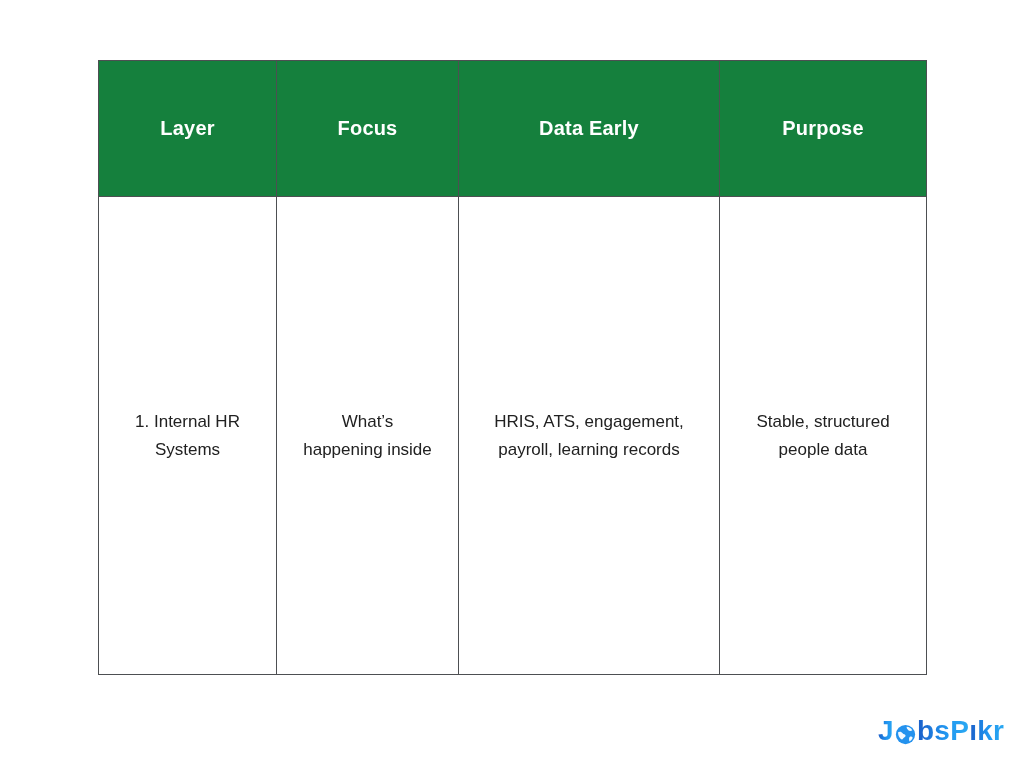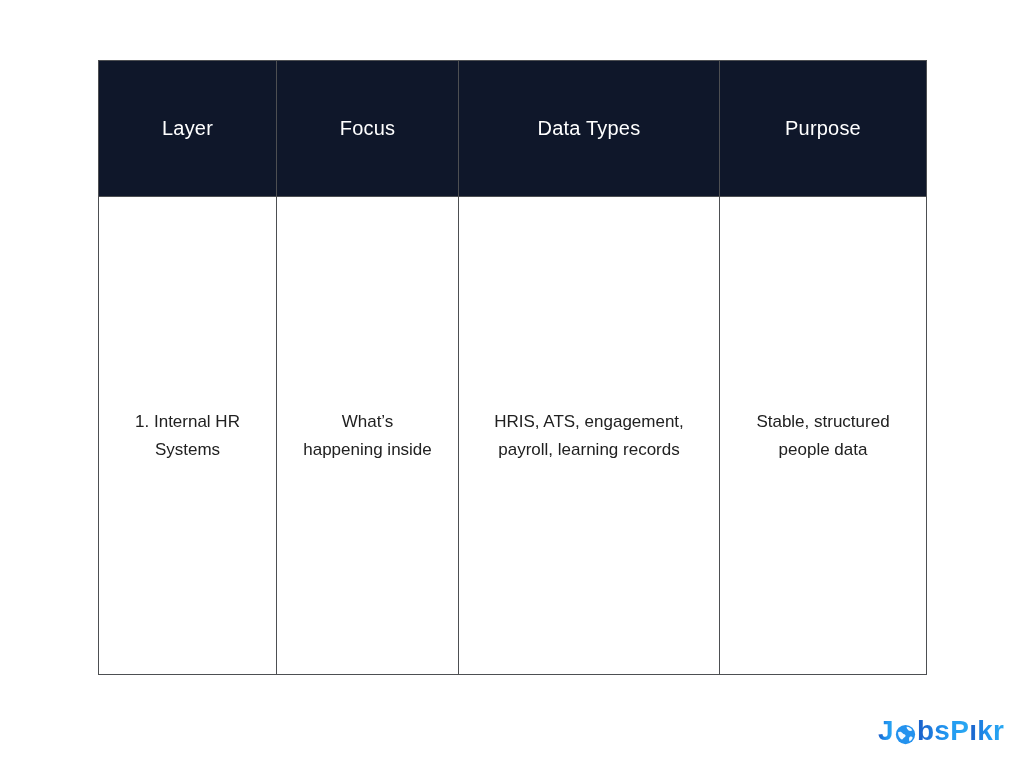--- a/index.html
+++ b/index.html
@@ -26,24 +26,24 @@
   table.layers col.c3 { width: 261px; }
   table.layers col.c4 { width: 207px; }
   table.layers th, table.layers td {
     border: 1px solid #4d4f52;
     text-align: center;
     vertical-align: middle;
   }
   table.layers thead tr { height: 136px; }
   table.layers tbody tr { height: 159.6px; }
   table.layers th {
-    background: #0f172a;
+    background: #15803d;
     color: #ffffff;
     font-size: 20px;
-    font-weight: normal;
+    font-weight: bold;
     letter-spacing: 0.2px;
   }
   table.layers td {
     color: #212121;
     font-size: 17px;
     line-height: 1.6;
     white-space: pre-line;
     padding: 4px 6px;
     background: #ffffff;
   }
@@ -79,21 +79,21 @@
     <colgroup>
       <col class="c1">
         <col class="c2">
         <col class="c3">
         <col class="c4">
     </colgroup>
     <thead>
       <tr>
         <th>Layer</th>
         <th>Focus</th>
-        <th>Data Types</th>
+        <th>Data Early</th>
         <th>Purpose</th>
       </tr>
     </thead>
     <tbody>
       <tr>
         <td>1. Internal HR
 Systems</td>
         <td>What’s
 happening inside</td>
         <td>HRIS, ATS, engagement,

